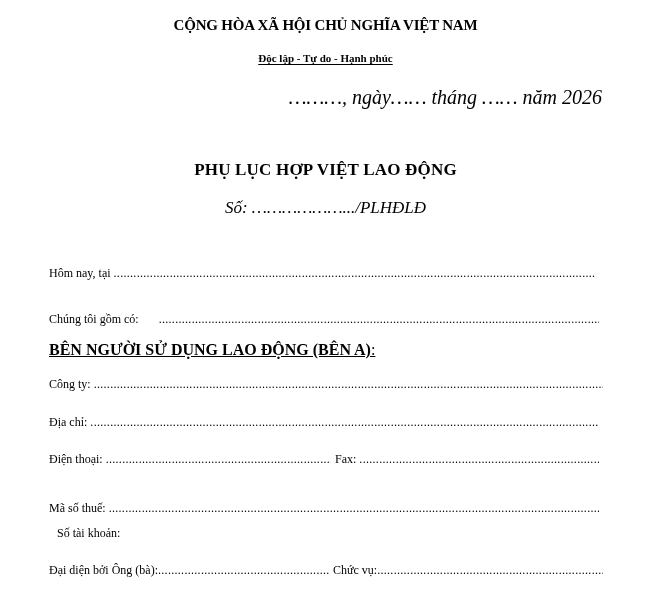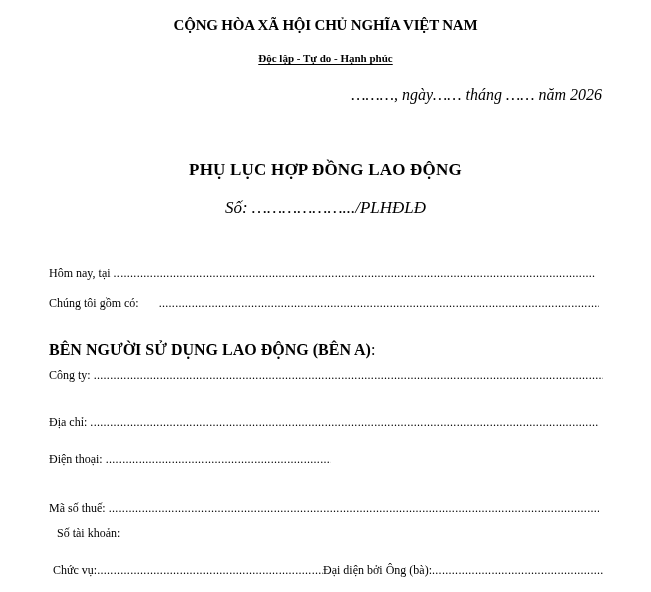--- a/index.html
+++ b/index.html
@@ -11,99 +11,103 @@
   .abs { position: absolute; white-space: nowrap; }
   .center { left: 0; width: 651px; text-align: center; }
   .national {
     top: 17px; font-size: 15px; font-weight: bold; letter-spacing: -0.2px;
   }
   .motto {
     top: 52px; font-size: 11px; font-weight: bold;
   }
   .motto span { text-decoration: underline; text-underline-offset: 2px; }
   .dateline {
-    top: 86px; right: 49px; font-size: 16px; font-style: italic;
+    top: 86px; right: 49px; font-size: 20px; font-style: italic;
   }
   .doc-title {
     top: 160px; font-size: 17px; font-weight: bold; letter-spacing: 0.2px;
   }
   .doc-number {
     top: 198px; font-size: 17px; font-style: italic;
   }
   .row {
     position: absolute; left: 49px; height: 22px; font-size: 12px;
     display: flex; align-items: baseline; white-space: nowrap;
   }
   .lbl { flex: 0 0 auto; }
   .dots {
     flex: 1 1 auto; overflow: hidden; white-space: nowrap;
     font-size: 12px; letter-spacing: 0.3px; margin-left: 3px;
   }
   .dots::after {
     content: "..................................................................................................................................................................................................................................................";
   }
   .section {
-    position: absolute; left: 49px; top: 341px; font-size: 16px; white-space: nowrap;
+    position: absolute; left: 49px; top: 341px; font-size: 16px; white-space: nowrap; text-decoration: underline;
   }
   .section b { font-weight: bold; }
   .seg { display: flex; align-items: baseline; overflow: hidden; text-align: center; }
 </style>
 </head>
 <body>
 
 <div class="abs center national">CỘNG HÒA XÃ HỘI CHỦ NGHĨA VIỆT NAM</div>
 <div class="abs center motto"><span>Độc lập - Tự do - Hạnh phúc</span></div>
 <div class="abs dateline">………, ngày…… tháng …… năm 2026</div>
 
-<div class="abs center doc-title">PHỤ LỤC HỢP ĐỒNG LAO ĐỘNG</div>
+<div class="abs center doc-title">PHỤ LỤC HỢP VIỆT LAO ĐỘNG</div>
 <div class="abs center doc-number">Số: ……………….../PLHĐLĐ</div>
 
 <div class="row" style="top:266px; width:546px;">
   <span class="lbl">Hôm nay, tại</span>
   <span class="dots"></span>
 </div>
 
-<div class="row" style="top:296px; width:550px;gap:17px;">
+<div class="row" style="top:312px; width:550px;gap:17px;">
   <span class="lbl">Chúng tôi gồm có:</span>
   <span class="dots"></span>
 </div>
 
 <div class="section">
   <b>BÊN NGƯỜI SỬ DỤNG LAO ĐỘNG (BÊN A)</b><span>:</span>
 </div>
 
-<div class="row" style="top:368px; width:554px;">
+<div class="row" style="top:377px; width:554px;">
   <span class="lbl">Công ty:</span>
   <span class="dots"></span>
 </div>
 
 <div class="row" style="top:415px; width:550px;">
   <span class="lbl">Địa chỉ:</span>
   <span class="dots"></span>
 </div>
 
 <div class="row" style="top:452px; width:550px;">
   <span class="seg" style="width:282px;">
     <span class="lbl">Điện thoại:</span>
+    <span class="dots"></span>
+  </span>
+  <span class="seg" style="flex:1; margin-left:4px;">
+    <span class="lbl">Fax:</span>
     <span class="dots"></span>
   </span>
 </div>
 
 <div class="row" style="top:489px; width:550px;margin-top:12px;">
   <span class="lbl">Mã số thuế:</span>
   <span class="dots"></span>
 </div>
 
 <div class="row" style="top:526px; width:550px;flex-direction:column;">
   <span class="lbl">Số tài khoản:</span>
   <span class="dots" style="margin-left:8px;"></span>
 </div>
 
 <div class="row" style="top:563px; width:554px;">
+  <span class="seg" style="width:280px;">
+    <span class="lbl">Đại diện bởi Ông (bà):</span>
+    <span class="dots" style="margin-left:0;"></span>
+  </span>
   <span class="seg" style="flex:1; margin-left:4px;">
     <span class="lbl">Chức vụ:</span>
-    <span class="dots" style="margin-left:0;"></span>
-  </span>
-  <span class="seg" style="width:280px;">
-    <span class="lbl">Đại diện bởi Ông (bà):</span>
     <span class="dots" style="margin-left:0;"></span>
   </span>
 </div>
 
 </body></html>

